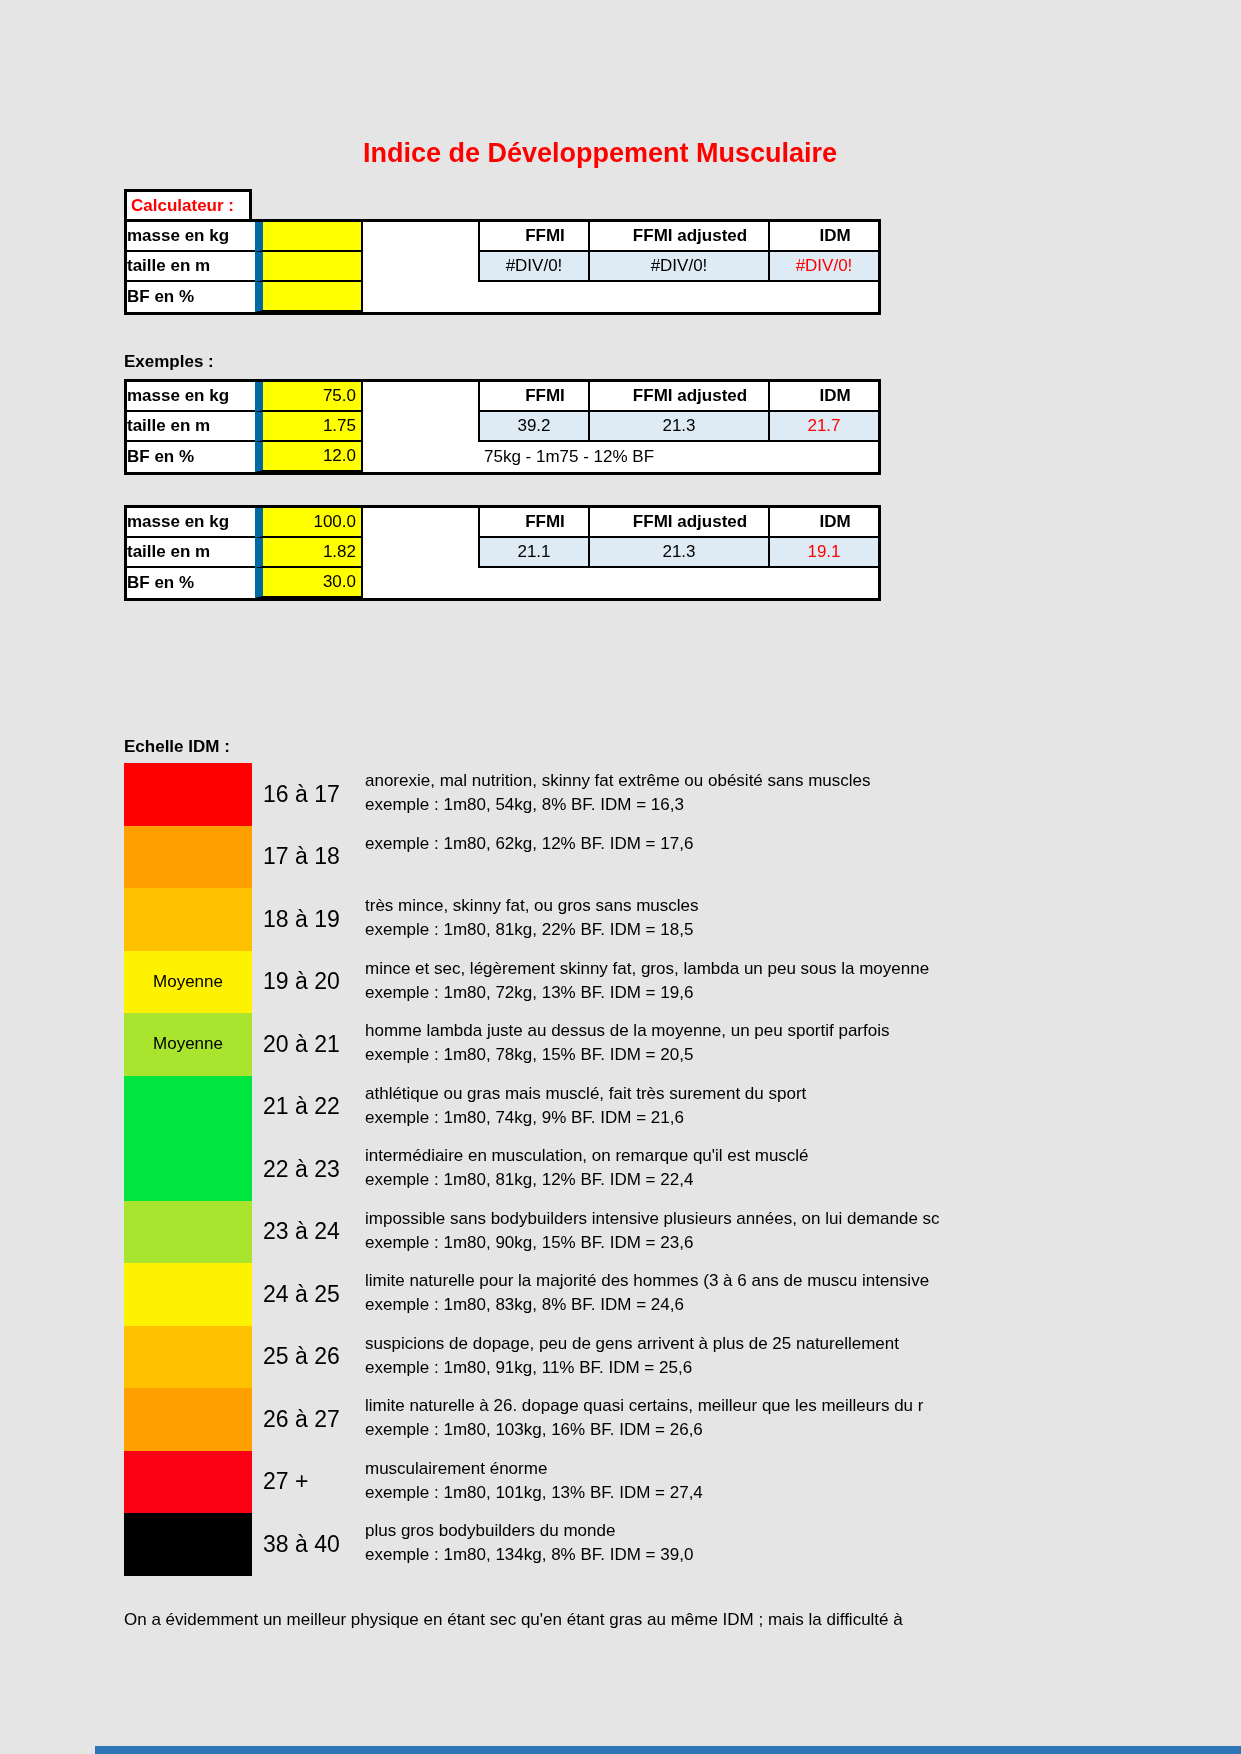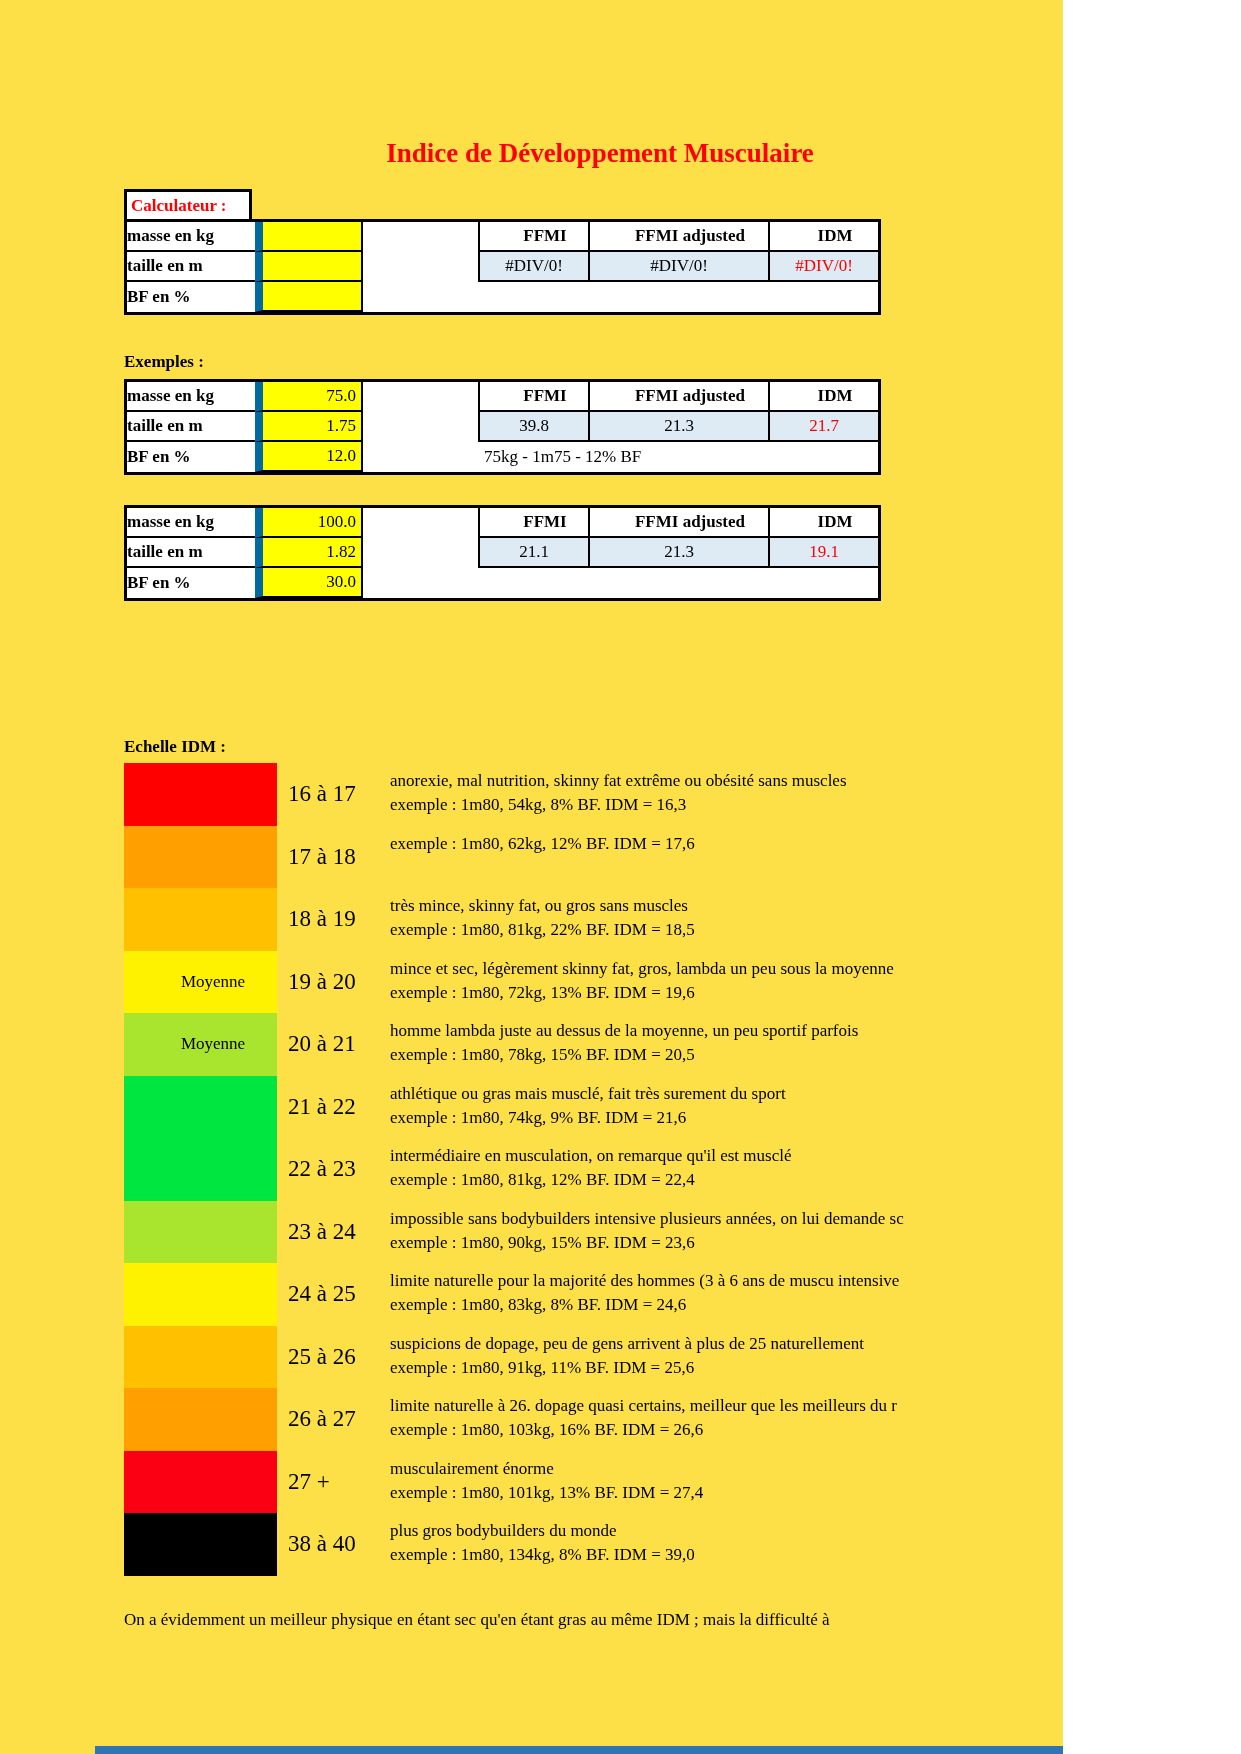--- a/index.html
+++ b/index.html
@@ -1,18 +1,18 @@
 <!DOCTYPE html>
 <html><head>
 <meta charset="utf-8">
 <style>
   html,body { margin:0; padding:0; background:#ffffff; }
   #page {
-    position:relative; width:1063px; height:1754px; background:#fde047;
-    overflow:hidden; font-family:Liberation Serif, serif; color:#000;
+    position:relative; width:1241px; height:1754px; background:#e5e5e5;
+    overflow:hidden; font-family:Liberation Sans, sans-serif; color:#000;
   }
   .title {
     position:absolute; left:0; top:138px; width:1200px; text-align:center;
     font-size:27px; font-weight:700; color:#ff0000;
   }
   .calc-head {
     position:absolute; left:124px; top:189px; width:128px; height:33px;
     border:3px solid #000; box-sizing:border-box; background:#fff; z-index:2;
     display:flex; align-items:center; padding-left:4px;
     color:#ff0000; font-weight:700; font-size:17px;
@@ -26,21 +26,21 @@
   .inp { left:128px; width:108px; background:#ffff00; border-left:8px solid #0369a1;
          border-right:2px solid #000; border-bottom:2px solid #000;
          justify-content:flex-end; padding-right:5px; }
   .hed { font-weight:700; justify-content:center; border-left:2px solid #000; border-bottom:2px solid #000;padding-left:22px; }
   .val { justify-content:center; border-left:2px solid #000; border-bottom:2px solid #000; background:#deeaf4; }
   .c1 { left:351px; width:110px; } .c2 { left:461px; width:180px; } .c3 { left:641px; width:110px; }
   .red { color:#ff0000; }
   .cap { left:351px; width:400px; padding-left:6px; }
   .scale { position:absolute; left:124px; top:763px; }
   .srow { display:flex; height:62.5px; }
-  .swatch { width:128px; display:flex; align-items:center; justify-content:center; font-size:17px;padding-left:25px; }
+  .swatch { width:128px; display:flex; align-items:center; justify-content:center; font-size:17px; }
   .range { width:113px; display:flex; align-items:center; padding-left:11px; box-sizing:border-box; font-size:23px; }
   .stext { width:739px; overflow:hidden; padding-top:6px; box-sizing:border-box; }
   .stext div { white-space:nowrap; overflow:hidden; font-size:17px; line-height:24px; }
   .footnote {
     position:absolute; left:124px; top:1610px; width:980px; overflow:hidden;
     white-space:nowrap; font-size:17px;
   }
   .bottom-bar { position:absolute; left:95px; top:1746px; width:1146px; height:8px; background:#2e75b6; }
 </style>
 </head>
@@ -72,21 +72,21 @@
   <div class="tbl" style="left:124px; top:379px;">
     <div class="cell lbl r0">masse en kg</div>
     <div class="cell lbl r1">taille en m</div>
     <div class="cell lbl r2">BF en %</div>
     <div class="cell inp r0">75.0</div>
     <div class="cell inp r1">1.75</div>
     <div class="cell inp r2">12.0</div>
     <div class="cell hed r0 c1">FFMI</div>
     <div class="cell hed r0 c2">FFMI adjusted</div>
     <div class="cell hed r0 c3">IDM</div>
-    <div class="cell val r1 c1">39.8</div>
+    <div class="cell val r1 c1">39.2</div>
     <div class="cell val r1 c2">21.3</div>
     <div class="cell val r1 c3 red">21.7</div>
     <div class="cell cap r2">75kg - 1m75 - 12% BF</div>
   </div>
 
   <div class="tbl" style="left:124px; top:505px;">
     <div class="cell lbl r0">masse en kg</div>
     <div class="cell lbl r1">taille en m</div>
     <div class="cell lbl r2">BF en %</div>
     <div class="cell inp r0">100.0</div>

